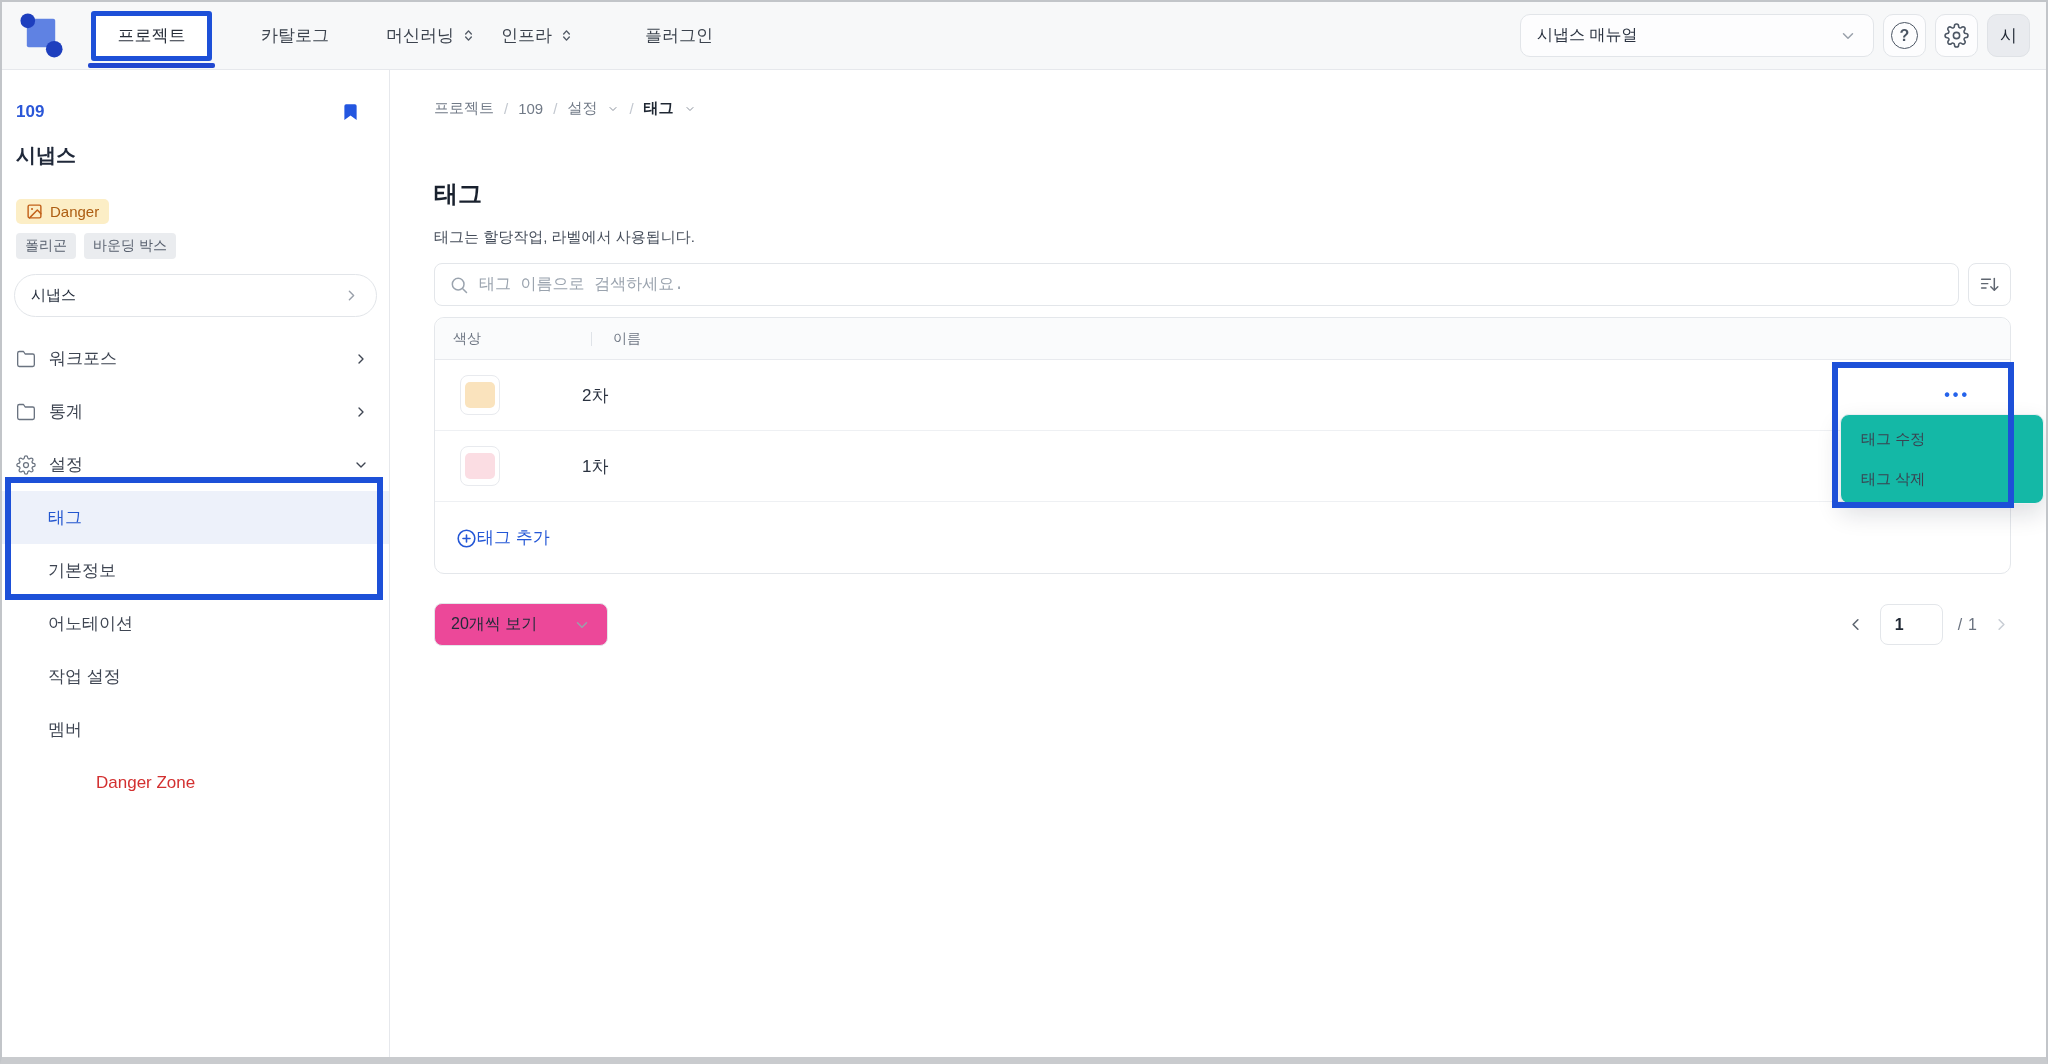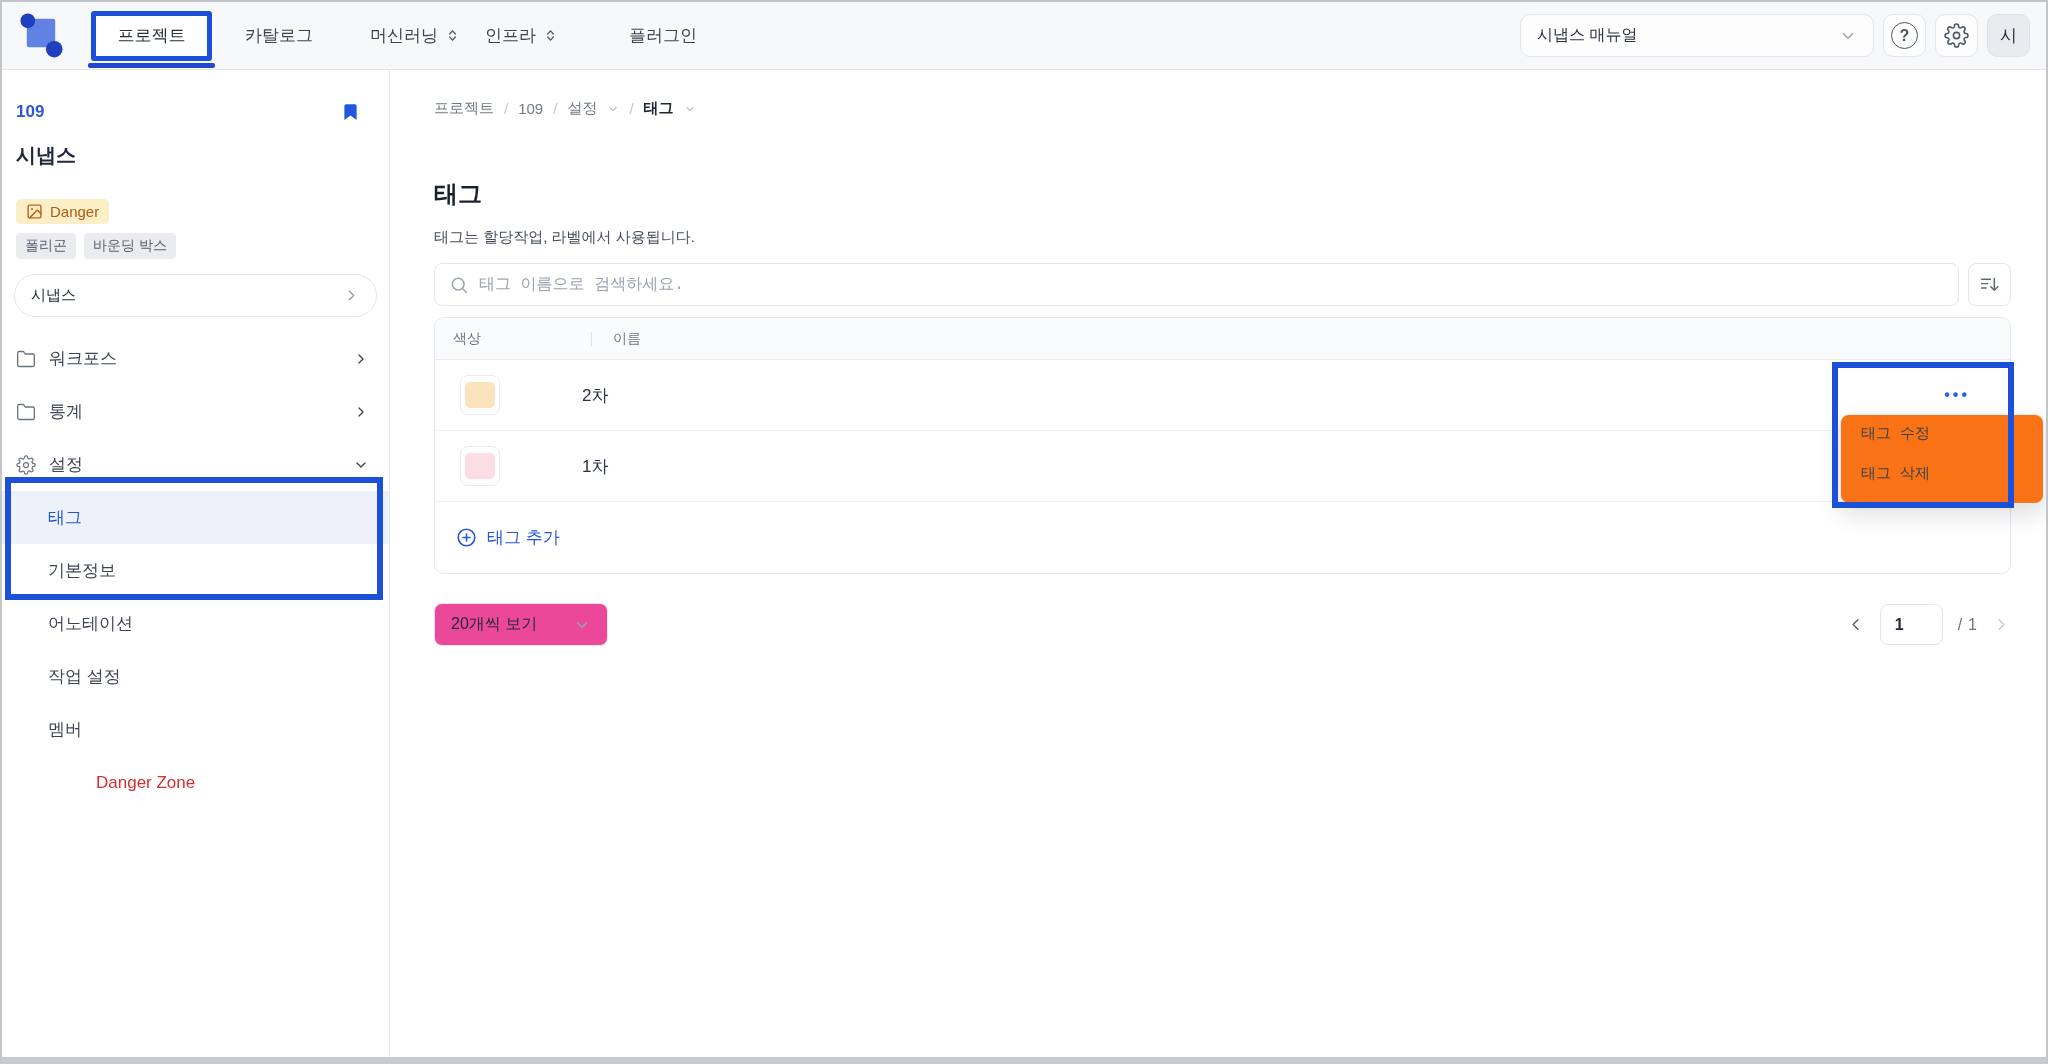--- a/index.html
+++ b/index.html
@@ -85,39 +85,39 @@
   .th-div { width:1px; height:14px; background:#dfe3e8; }
   .th-name { margin-left:21px; }
   .t-row { height:71px; border-bottom:1px solid #eef0f3; display:flex; align-items:center; }
   .swatch-box { margin-left:25px; width:40px; height:40px; border:1px solid #e8eaee; border-radius:8px;
                 background:#fff; display:flex; align-items:center; justify-content:center; flex:none; }
   .swatch { width:30px; height:26px; border-radius:5px; }
   .cell-name { margin-left:82px; font-size:17px; color:#2a3240; }
   .dots-btn { margin-left:auto; margin-right:40px; background:none; border:none; cursor:pointer;
               color:#2563eb; font-size:16px; font-weight:bold; letter-spacing:3px; }
   .t-footer { height:71px; display:flex; align-items:center; padding-left:21px; }
-  .add-btn { display:flex; align-items:center; gap:10px; background:none; border:none; cursor:pointer;
+  .add-btn { display:flex; align-items:flex-end; background:none; border:none; cursor:pointer;
              color:#2457d6; font-size:17px; font-family:inherit; }
   .add-btn svg { width:21px; height:21px; }
   .pagi-row { margin-top:29px; display:flex; align-items:center; justify-content:space-between; }
   .page-size { width:174px; height:43px; border:1px solid #e3e6ea; border-radius:8px; background:#ec4899;
                display:flex; align-items:center; justify-content:space-between; padding:0 16px;
                font-size:16px; color:#222b3a; cursor:pointer; }
   .pagi-right { display:flex; align-items:center; gap:15px; font-size:16px; }
   .pg-chev { width:19px; height:19px; cursor:pointer; }
   .pg-prev { color:#5d6570; }
   .pg-next { color:#c9ced5; }
   .page-input { width:63px; height:41px; border:1px solid #e3e6ea; border-radius:8px; padding-left:14px;
                 font-size:16px; font-weight:bold; color:#1f2733; font-family:inherit; outline:none; }
   .pg-total { color:#6b7380; display:flex; gap:6px; }
 
   
-  .ctx-menu { position:absolute; left:1838px; top:412px; width:204px; height:90px; background:#f97316;
+  .ctx-menu { position:absolute; left:1838px; top:412px; width:204px; height:90px; background:#14b8a6;
               border:1px solid #eceef2; border-radius:9px; box-shadow:0 10px 24px rgba(16,24,40,.14);
-              z-index:4; display:flex; flex-direction:column; justify-content:flex-start; gap:3px;font-family:Liberation Mono, monospace; }
+              z-index:4; display:flex; flex-direction:column; justify-content:center; gap:3px; }
   .ctx-item { height:37px; display:flex; align-items:center; padding-left:20px; font-size:15px;
               color:#3a4250; cursor:pointer; }
   .ann { position:absolute; border:6px solid #1d50d8; pointer-events:none; z-index:6; }
   .ann-side { left:3px; top:475px; width:378px; height:123px; }
   .ann-menu { left:1830px; top:360px; width:182px; height:146px; }
   .chev-svg { fill:none; stroke:currentColor; stroke-width:2; stroke-linecap:round; stroke-linejoin:round; }
 </style>
 </head>
 <body>
 
@@ -128,21 +128,21 @@
       <svg viewBox="0 0 48 48">
         <rect x="9" y="7" width="29" height="29" rx="2" fill="#5F82E3"></rect>
         <circle cx="10" cy="9" r="7.5" fill="#1E3FBE"></circle>
         <circle cx="37" cy="38" r="8.5" fill="#1E3FBE"></circle>
       </svg>
     </div>
     <nav class="tabs">
       <div class="tab-box">
         <button class="tab">프로젝트</button>
       </div>
-      <button class="tab" style="margin-left:33px">카탈로그</button>
+      <button class="tab" style="margin-left:49px">카탈로그</button>
       <button class="tab" style="margin-left:57px">
         <span>머신러닝</span>
         <svg class="updown chev-svg" viewBox="0 0 24 24">
           <polyline points="8 10 12 5.5 16 10"></polyline>
             <polyline points="8 14 12 18.5 16 14"></polyline>
           </svg>
       </button>
       <button class="tab" style="margin-left:24px">
         <span>인프라</span>
         <svg class="updown chev-svg" viewBox="0 0 24 24">

